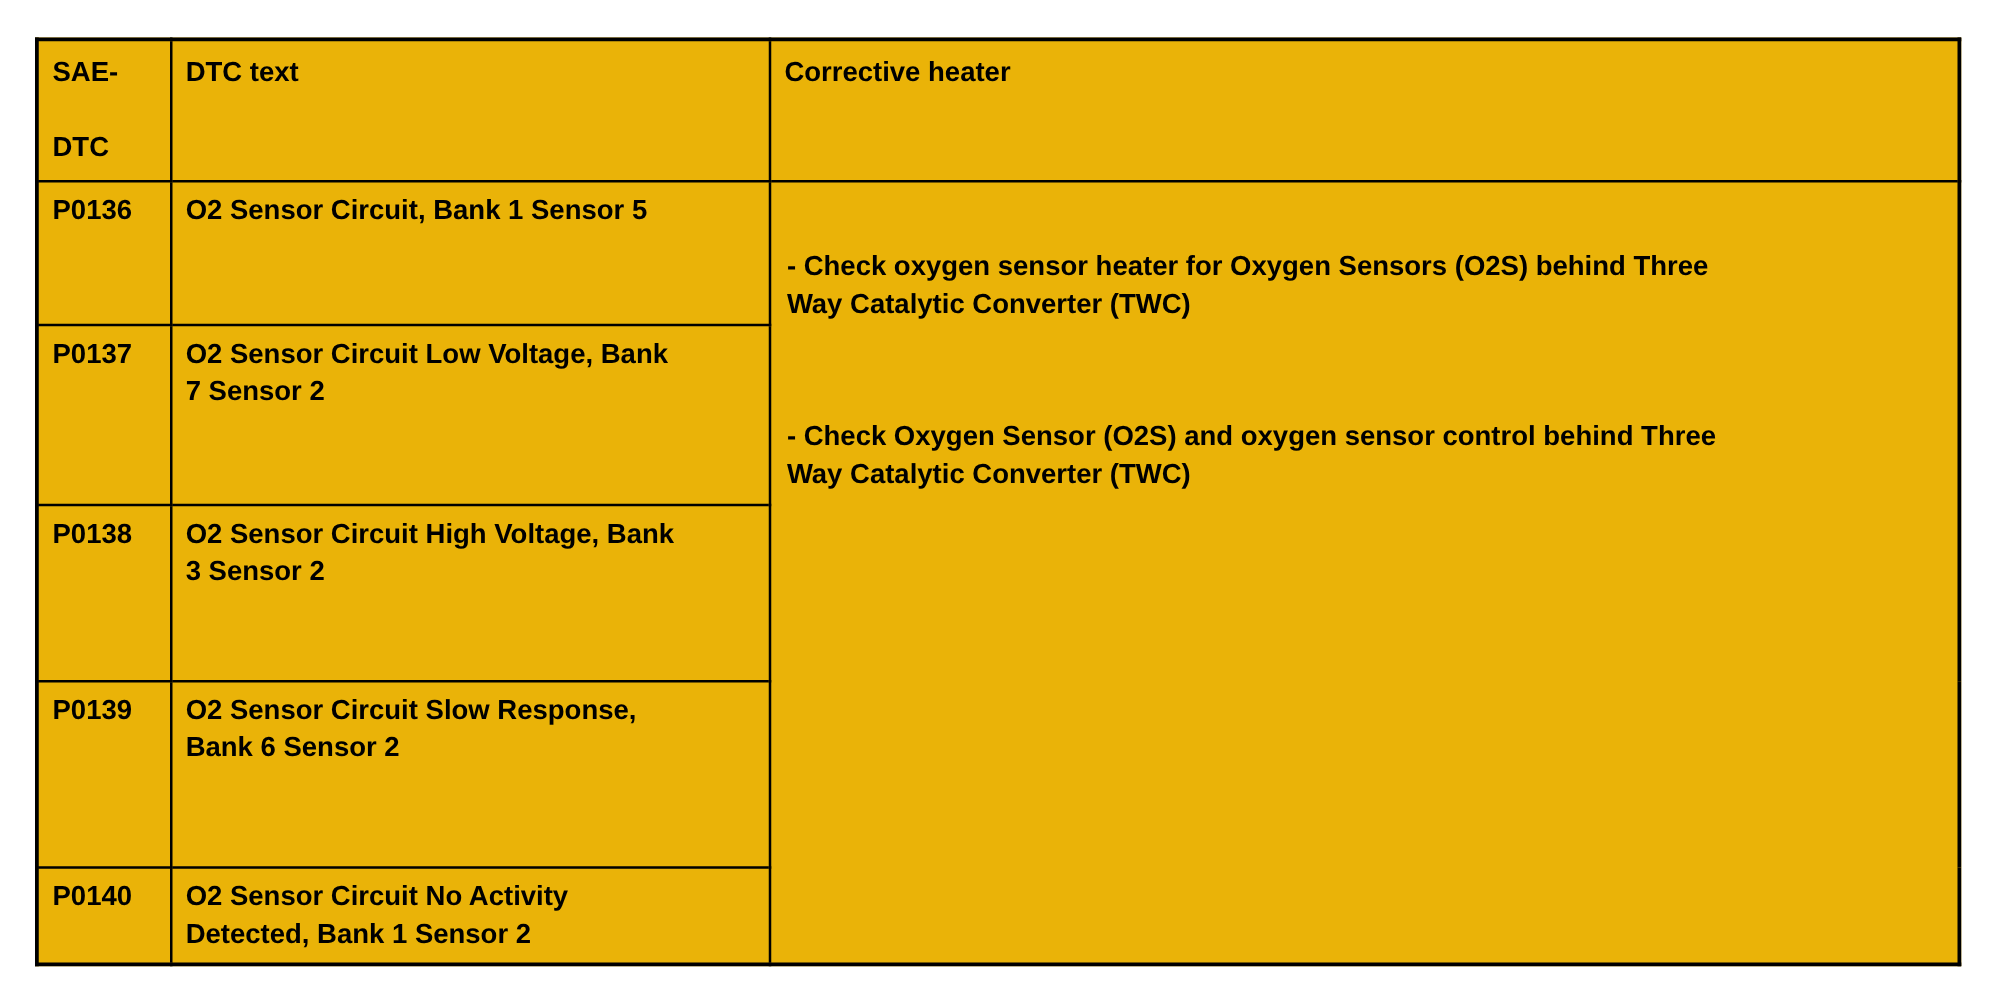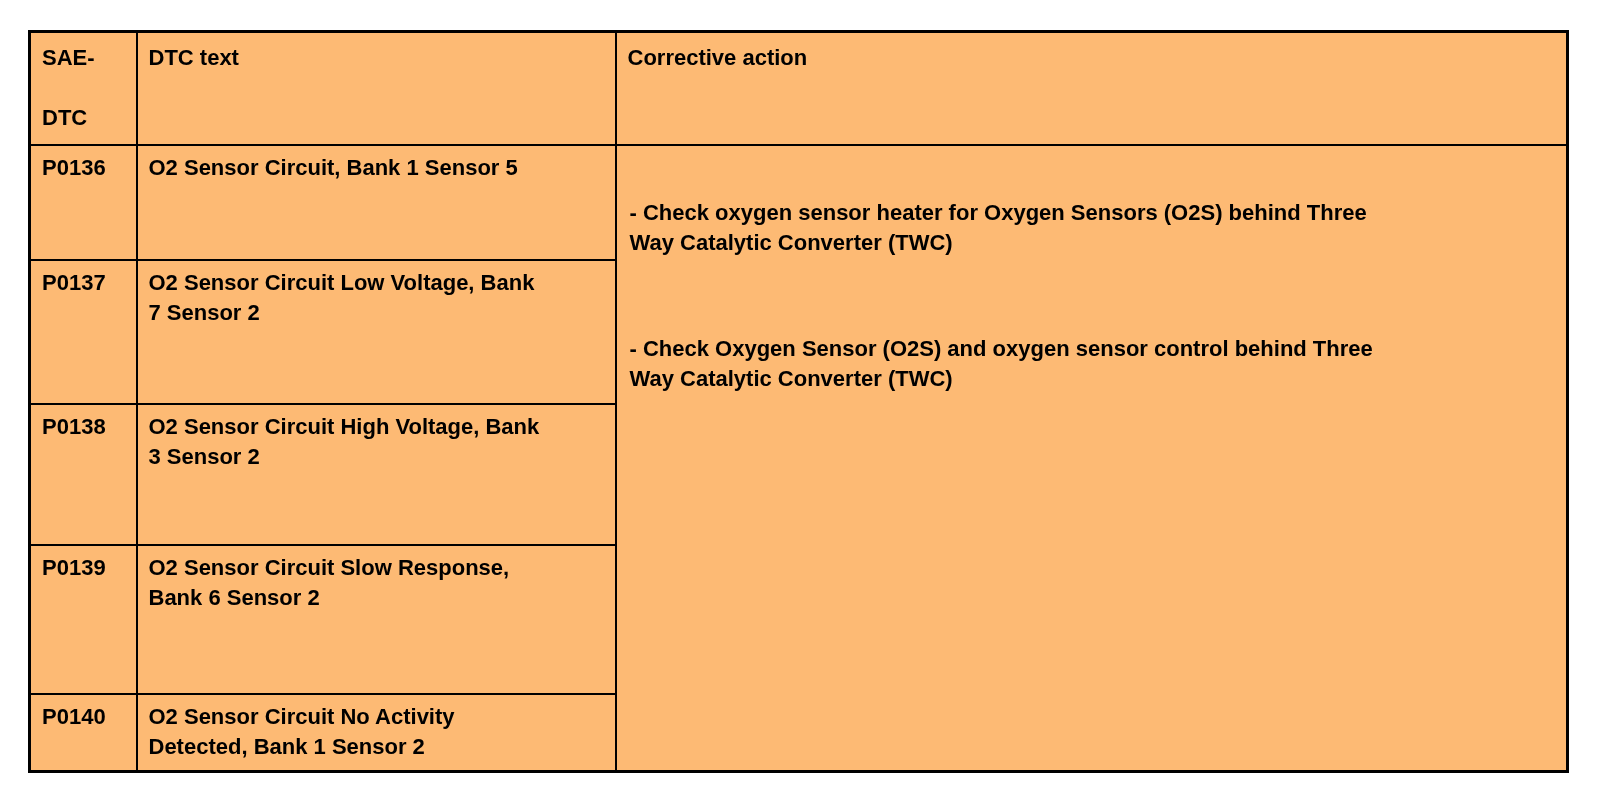--- a/index.html
+++ b/index.html
@@ -16,21 +16,21 @@
     width: 1600px;
     height: 796px;
     background: #ffffff;
     box-sizing: border-box;
   }
   table.dtc-table {
     border-collapse: collapse;
     table-layout: fixed;
     margin: 30px 0 0 28px;
     border: 3px solid #000000;
-    background: #fdba74;
+    background: #eab308;
   }
   .dtc-table td, .dtc-table th {
     border: 2px solid #000000;
     vertical-align: top;
     white-space: pre-line;
     font-size: 22px;
     line-height: 30px;
     padding: 7px 11px 6px 11px;
     text-align: left;
     font-weight: bold;
@@ -68,21 +68,21 @@
       <col style="width:107px">
       <col style="width:479px">
       <col style="width:952px">
     </colgroup>
     <tbody>
       <tr class="r-header">
         <th>SAE-
 
 DTC</th>
         <th class="center">DTC text</th>
-        <th class="center">Corrective action</th>
+        <th class="center">Corrective heater</th>
       </tr>
       <tr class="r-0">
         <td>P0136</td>
         <td>O2 Sensor Circuit, Bank 1 Sensor 5</td>
         <td class="action-cell" rowspan="5">
           <p class="action-para">- Check oxygen sensor heater for Oxygen Sensors (O2S) behind Three
 Way Catalytic Converter (TWC)</p>
           <p class="action-para">- Check Oxygen Sensor (O2S) and oxygen sensor control behind Three
 Way Catalytic Converter (TWC)</p>
         </td>

